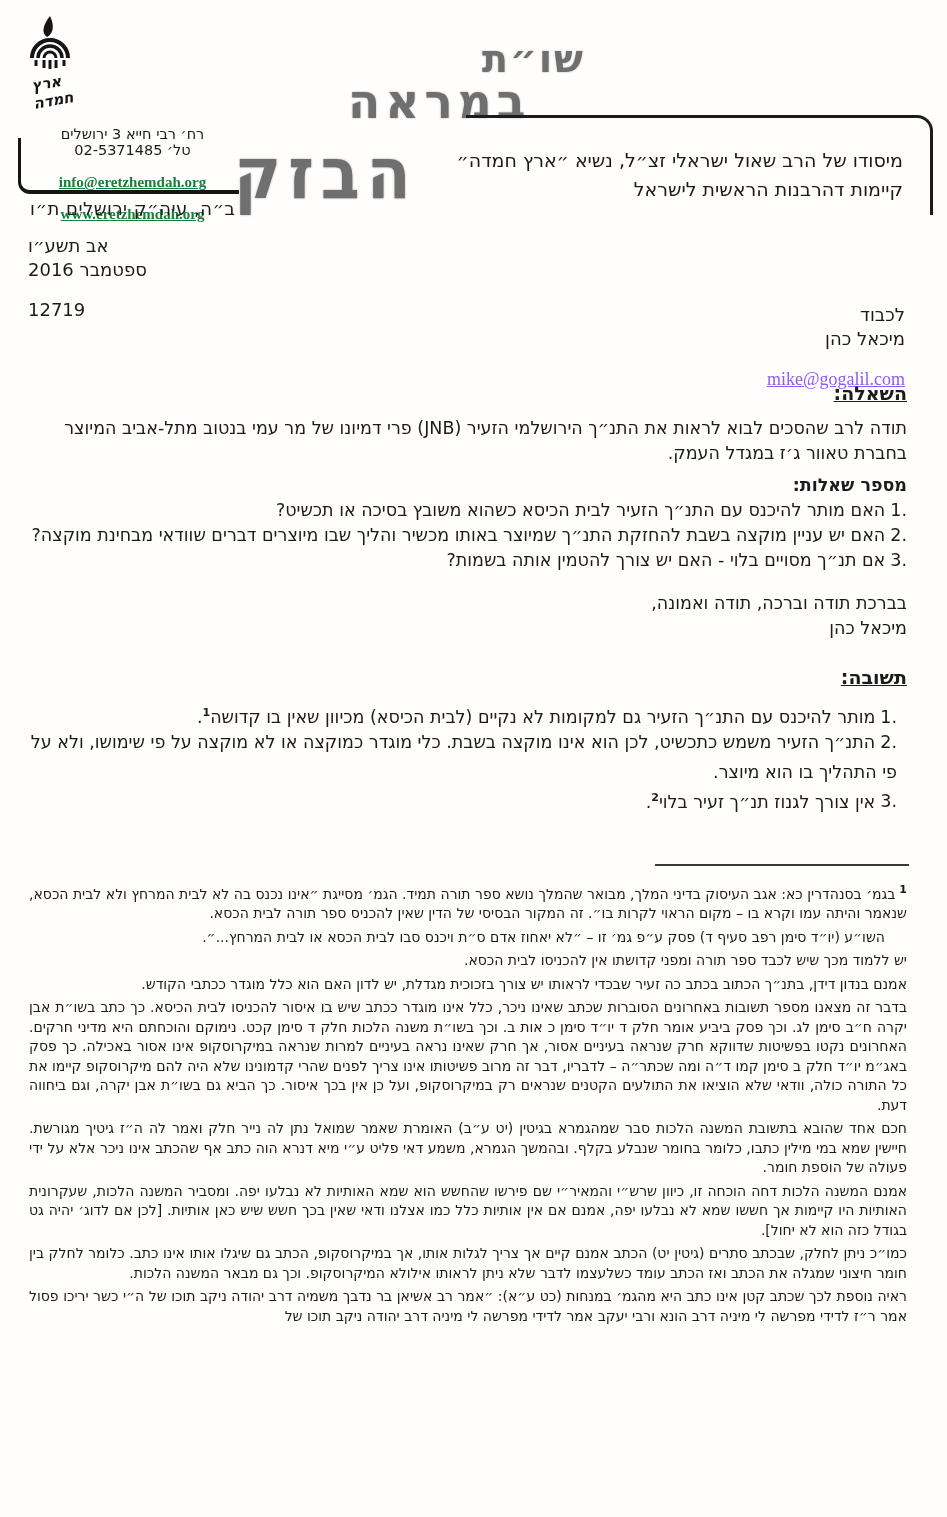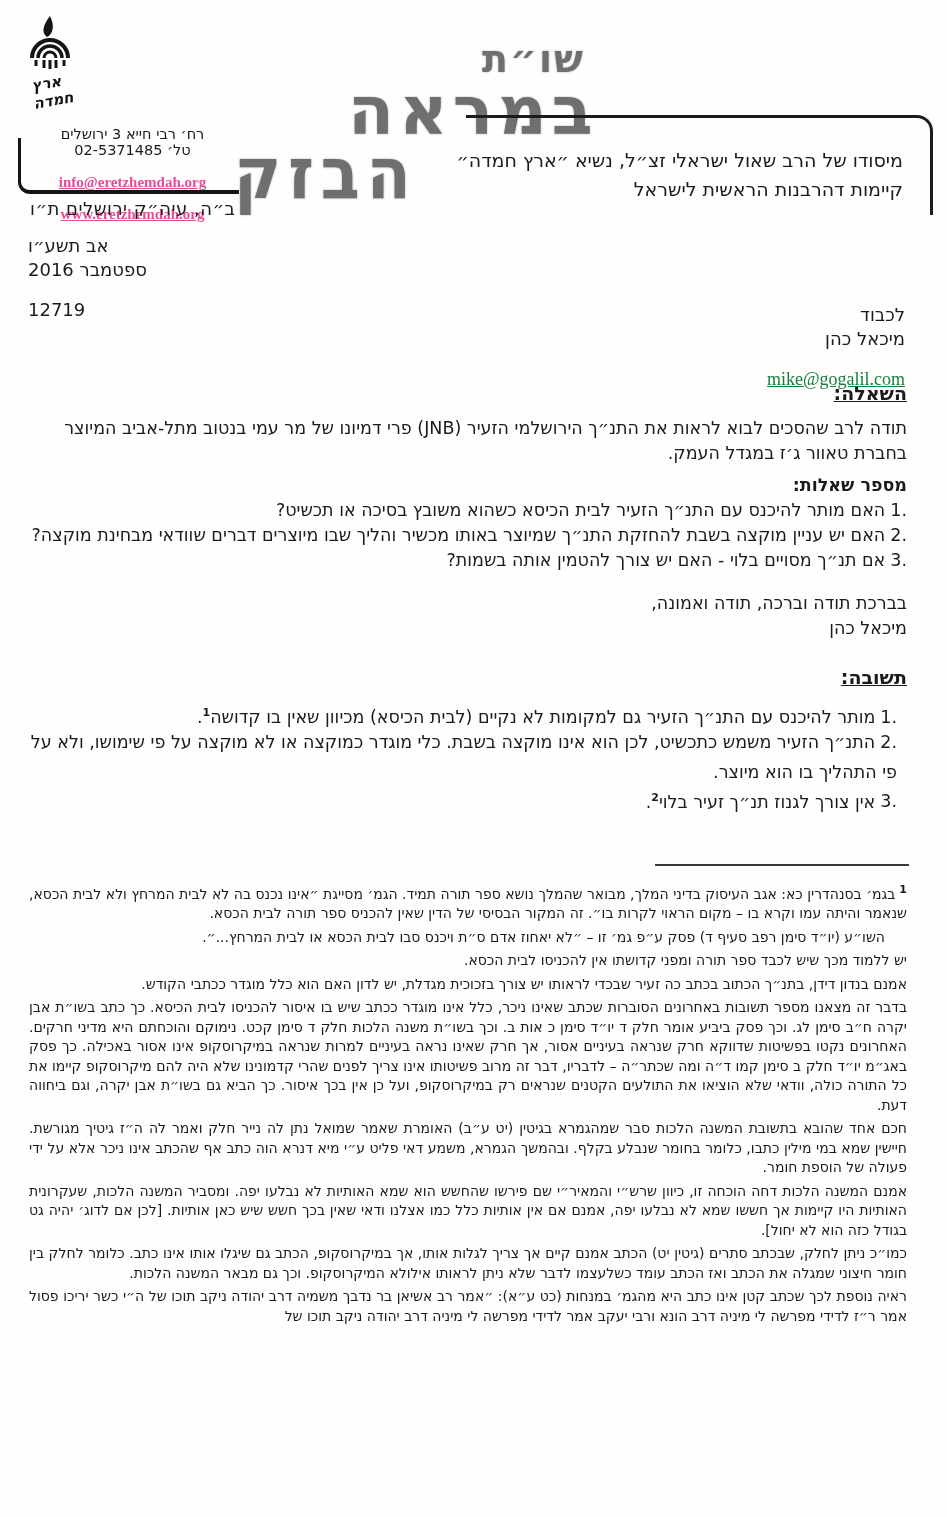--- a/index.html
+++ b/index.html
@@ -4,40 +4,40 @@
 <style>
   html,body{margin:0;padding:0;background:#e8e8e8;}
   .page{position:relative;width:947px;height:1517px;margin:0 auto;background:#fffefd;
         font-family:"DejaVu Sans",sans-serif;color:#1b1b1b;direction:rtl;overflow:hidden;}
   .ltr{direction:ltr;unicode-bidi:embed;margin-top:16px;}
 
   
   .logo{position:absolute;left:22px;top:14px;width:56px;height:104px;}
   .contact{position:absolute;left:30px;top:126px;width:205px;font-size:14.5px;line-height:16px;text-align:center;direction:rtl;}
   .contact .line{white-space:nowrap;}
-  .contact a{color:#ec4899;font-family:"Liberation Serif",serif;font-weight:bold;font-size:15px;text-decoration:underline;}
+  .contact a{color:#15803d;font-family:"Liberation Serif",serif;font-weight:bold;font-size:15px;text-decoration:underline;}
   .bracket{position:absolute;left:18px;top:138px;width:218px;height:52px;
            border-left:3px solid #151515;border-bottom:4px solid #151515;border-bottom-left-radius:12px;}
   .blessing{position:absolute;left:30px;top:198px;font-size:18px;letter-spacing:.5px;}
 
   .mast{position:absolute;color:#6f6f6f;font-weight:bold;text-shadow:0 0 2px #a5a5a5;line-height:1;}
   .mast-shut{left:482px;top:40px;font-size:38px;letter-spacing:2px;}
-  .mast-1{left:348px;top:78px;font-size:67px;letter-spacing:5px;}
+  .mast-1{left:348px;top:78px;font-size:47px;letter-spacing:5px;}
   .mast-2{left:234px;top:138px;font-size:64px;letter-spacing:7px;transform:scaleY(1.12);transform-origin:top;}
 
   .rule-right{position:absolute;left:466px;top:115px;width:464px;height:97px;
               border-top:3px solid #1c1c1c;border-right:3px solid #1c1c1c;border-top-right-radius:16px;}
   .subtitle{position:absolute;right:44px;top:146px;text-align:right;font-size:19px;line-height:29px;}
 
   
   .meta{position:absolute;left:28px;top:234px;font-size:18px;line-height:24px;text-align:left;}
 
   
   .recipient{position:absolute;right:42px;top:303px;text-align:right;font-size:18px;line-height:24px;}
-  .recipient a{color:#15803d;font-family:"Liberation Serif",serif;font-size:18px;text-decoration:underline;}
+  .recipient a{color:#8b5cf6;font-family:"Liberation Serif",serif;font-size:18px;text-decoration:underline;}
 
   
   .body{position:absolute;right:40px;top:381px;width:877px;text-align:right;font-size:17.5px;line-height:25px;}
   .hd{font-weight:bold;text-decoration:underline;font-size:19px;margin:0 0 4px;}
   .hd2{margin-bottom:10px;}
   p{margin:0;}
   .q-intro{margin-bottom:7px;}
   .list-label{font-weight:bold;}
   .num{unicode-bidi:bidi-override;direction:ltr;margin-left:5px;}
   .signoff{margin-top:18px;}

